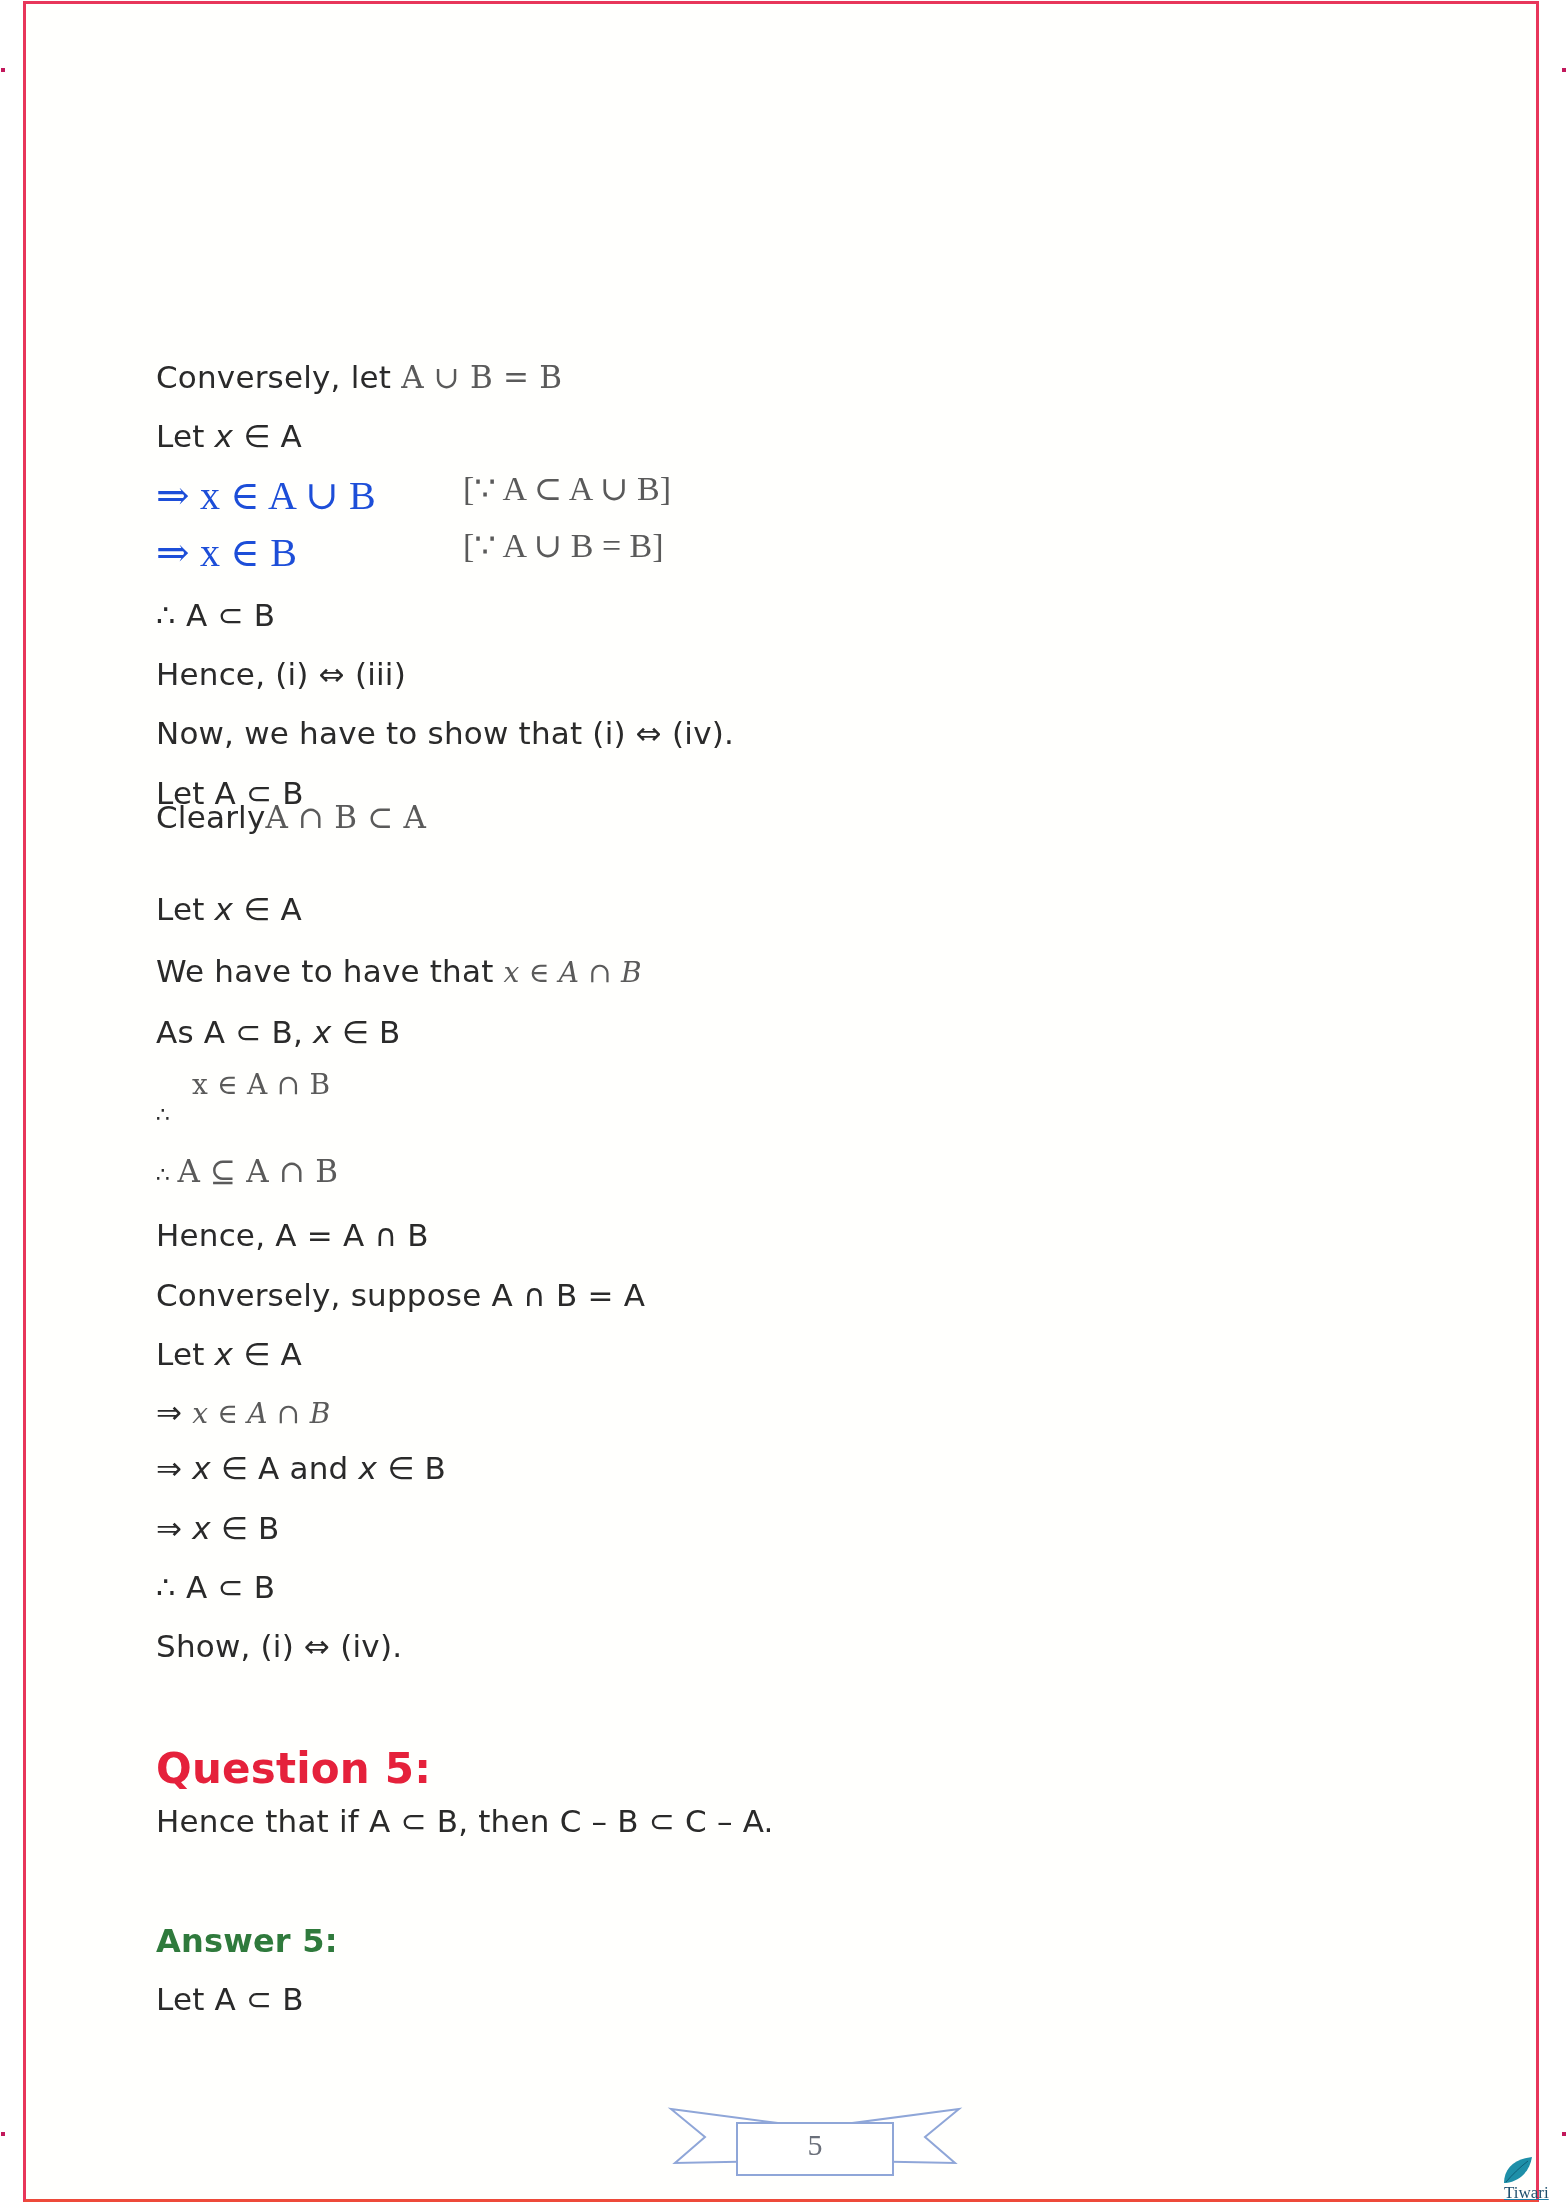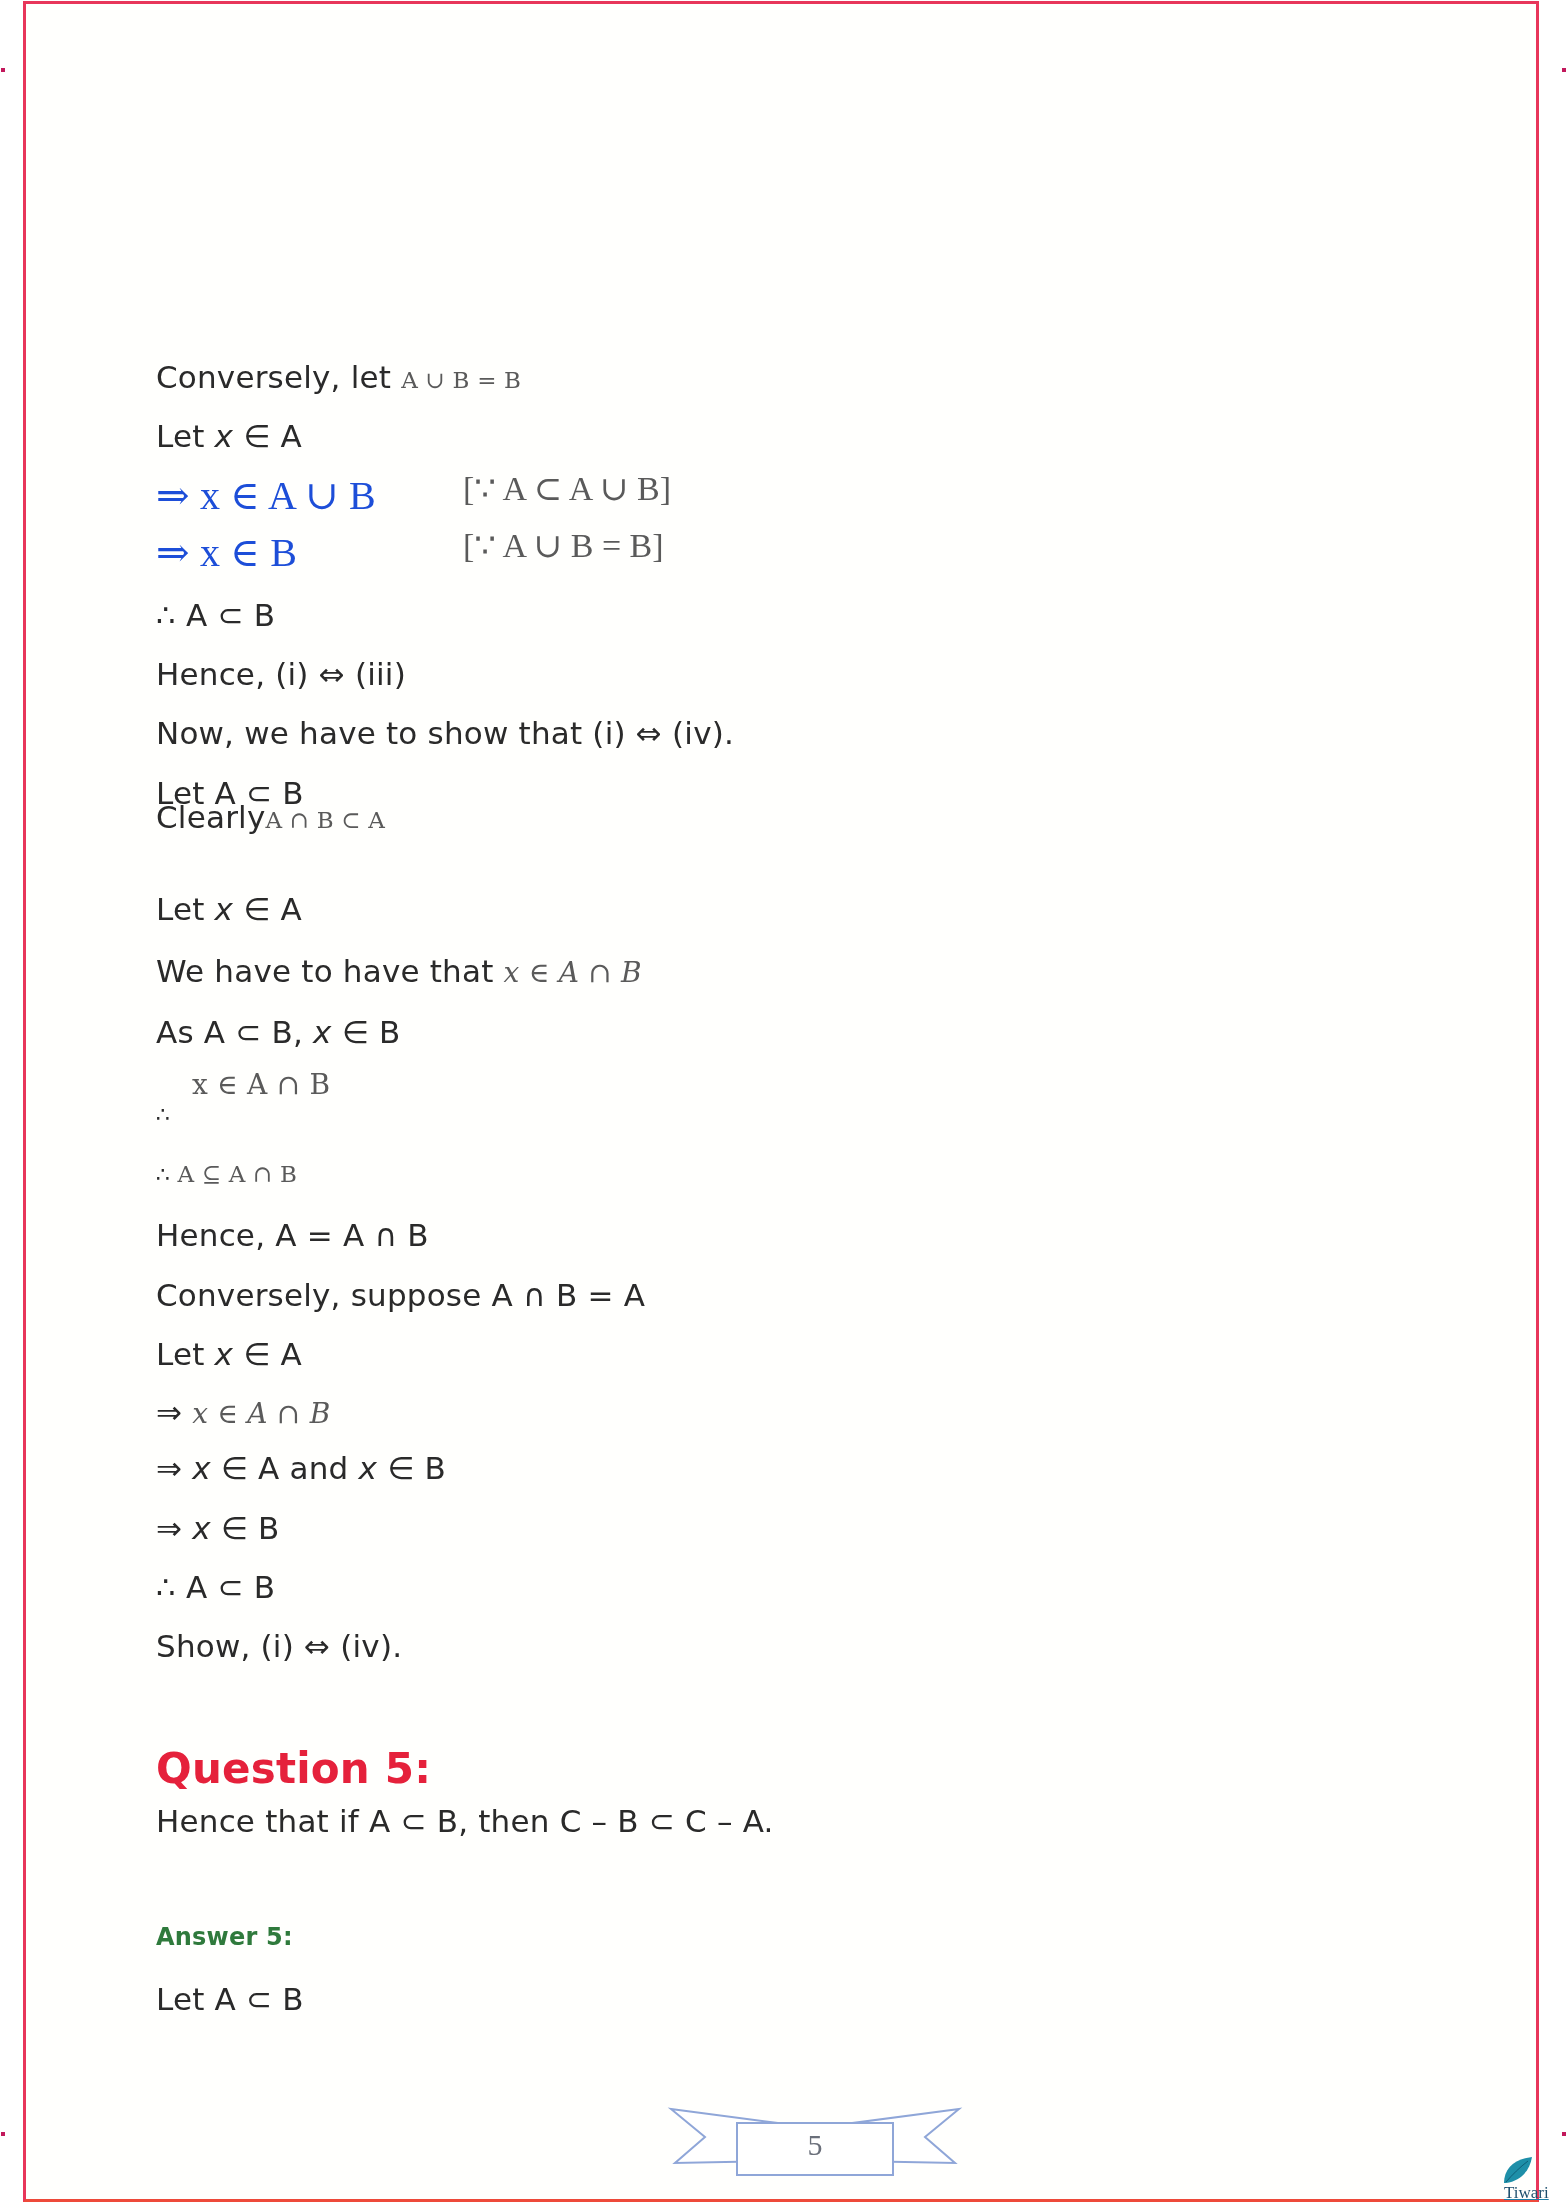--- a/index.html
+++ b/index.html
@@ -36,21 +36,21 @@
       position: absolute;
       left: 156px;
       white-space: nowrap;
       font-size: 31px;
       line-height: 1;
       letter-spacing: 0.2px;
     }
     .math {
       font-family: "DejaVu Serif", "Liberation Serif", serif;
       color: #5a5a5a;
-      font-size: 23px;
+      font-size: 31px;
     }
     .math-sm {
       font-family: "Liberation Serif", "DejaVu Serif", serif;
       color: #1d4ed8;
       font-size: 40px;
     }
     .mathi { font-style: italic; }
     .reason {
       position: absolute;
       left: 463px;
@@ -62,21 +62,21 @@
     }
     .heading-q {
       color: #e5213b;
       font-weight: bold;
       font-size: 42px;
       font-family: "DejaVu Sans", sans-serif;
     }
     .heading-a {
       color: #2f7a3c;
       font-weight: bold;
-      font-size: 24px;
+      font-size: 32px;
       font-family: "DejaVu Sans", sans-serif;
     }
     .ital { font-style: italic; }
 
     .page-number-ribbon {
       position: absolute;
       left: 665px;
       top: 2105px;
       width: 300px;
       height: 80px;

